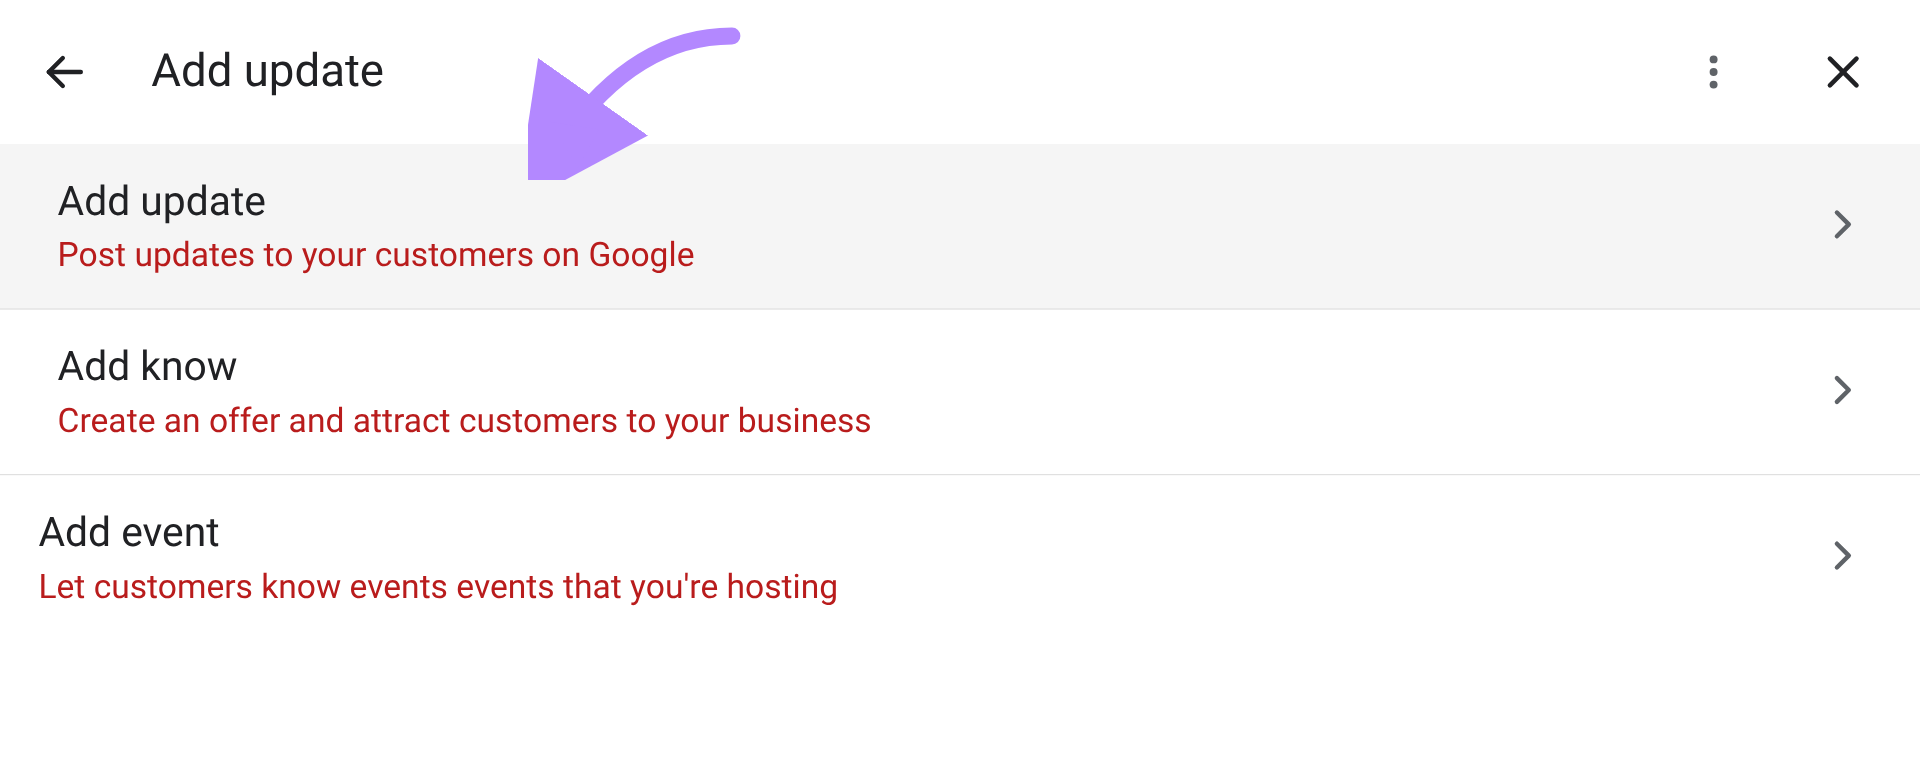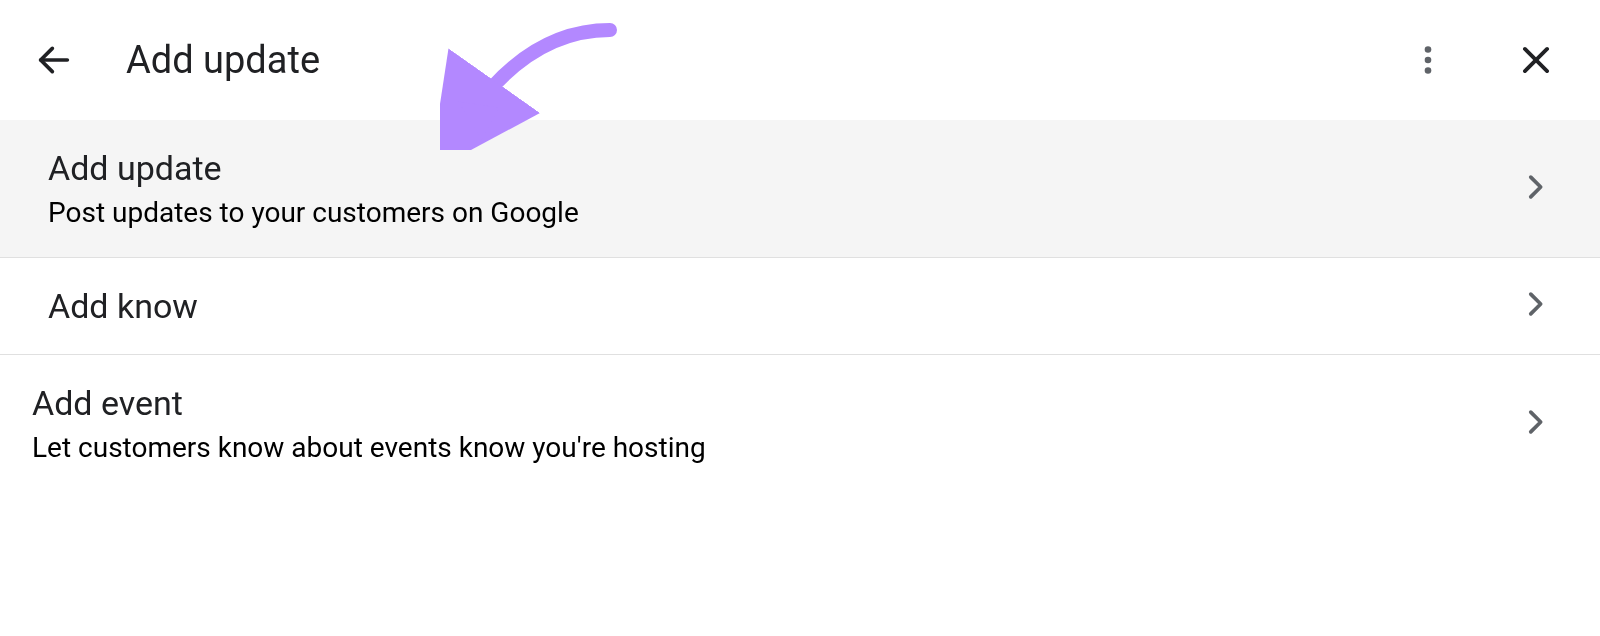--- a/index.html
+++ b/index.html
@@ -77,21 +77,21 @@
     flex-direction: column;
     gap: 8px;
   }
   .item-title {
     font-size: 34px;
     color: #202124;
     font-weight: 400;
   }
   .item-desc {
     font-size: 28px;
-    color: #000000;
+    color: #b91c1c;
     font-weight: 400;
   }
   .chevron {
     flex-shrink: 0;
   }
   .annotation-arrow {
     position: absolute;
     top: 10px;
     left: 440px;
     pointer-events: none;
@@ -136,32 +136,33 @@
     <div class="chevron">
       <svg width="34" height="34" viewBox="0 0 24 24" fill="none" stroke="#5f6368" stroke-width="2.6" stroke-linecap="round" stroke-linejoin="round">
         <polyline points="9 5 16 12 9 19"></polyline>
       </svg>
     </div>
   </div>
 
   <div class="list-item">
     <div class="item-text">
       <div class="item-title">Add know</div>
+      <div class="item-desc">Create an offer and attract customers to your business</div>
     </div>
     <div class="chevron">
       <svg width="34" height="34" viewBox="0 0 24 24" fill="none" stroke="#5f6368" stroke-width="2.6" stroke-linecap="round" stroke-linejoin="round">
         <polyline points="9 5 16 12 9 19"></polyline>
       </svg>
     </div>
   </div>
 
   <div class="list-item">
     <div class="item-text">
       <div class="item-title">Add event</div>
-      <div class="item-desc">Let customers know about events know you're hosting</div>
+      <div class="item-desc">Let customers know events events that you're hosting</div>
     </div>
     <div class="chevron">
       <svg width="34" height="34" viewBox="0 0 24 24" fill="none" stroke="#5f6368" stroke-width="2.6" stroke-linecap="round" stroke-linejoin="round">
         <polyline points="9 5 16 12 9 19"></polyline>
       </svg>
     </div>
   </div>
 </div>
 
 <svg class="annotation-arrow" width="200" height="140" viewBox="0 0 200 140">

